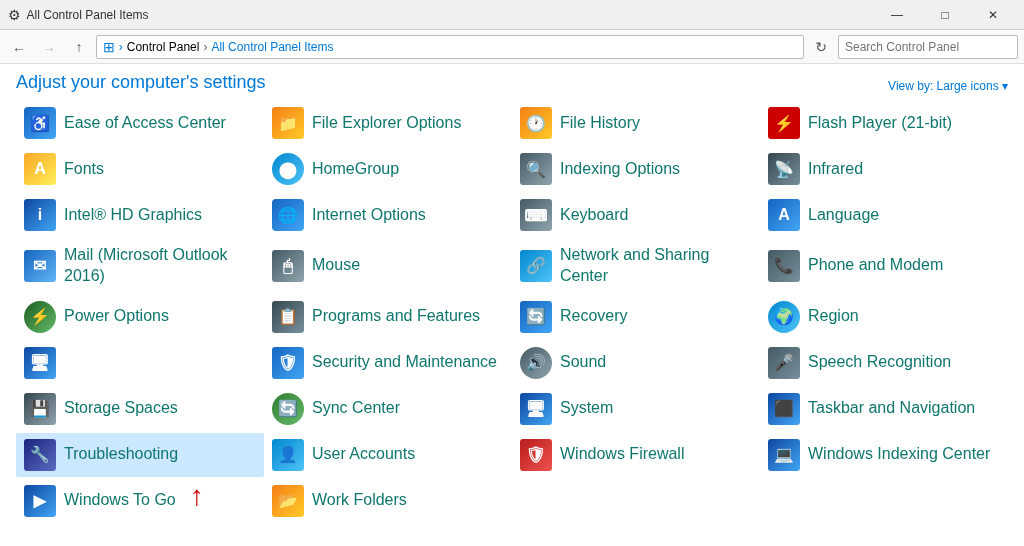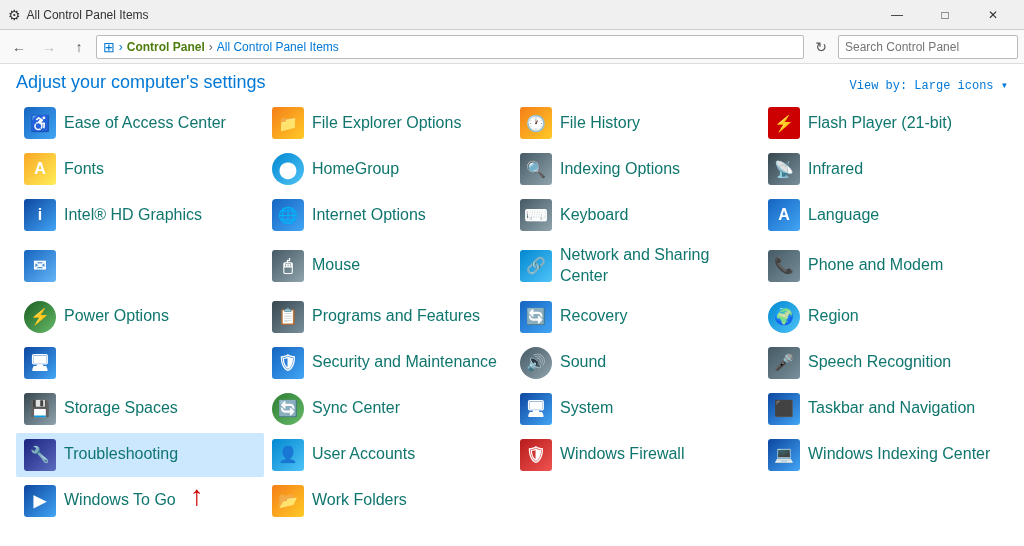--- a/index.html
+++ b/index.html
@@ -58,21 +58,21 @@
     .content-area {
       padding: 8px 16px;
     }
     .header-row {
       display: flex;
       justify-content: space-between;
       align-items: flex-end;
       margin-bottom: 8px;
     }
     .page-title { color: #0078d7; font-size: 18px; font-weight: 300; }
-    .view-by { font-size: 12px; color: #555; font-family: Liberation Mono, monospace; }
+    .view-by { font-size: 12px; color: #555; }
     .view-by span { color: #0078d7; cursor: pointer; }
 
     
     .items-grid {
       display: grid;
       grid-template-columns: repeat(4, 1fr);
       gap: 2px 0;
     }
     .grid-item {
       display: flex;
@@ -161,21 +161,21 @@
   </div>
 </div>
 
 <div class="address-bar">
   <button class="nav-btn">←</button>
   <button class="nav-btn" disabled="">→</button>
   <button class="nav-btn">↑</button>
   <div class="address-path">
     <span style="margin-right:4px; font-size:14px;">⊞</span>
     <span>›</span>
-    <span style="color:#4d7c0f; margin: 0 4px; font-weight: bold;">Control Panel</span>
+    <span style="color:#000000; margin: 0 4px;">Control Panel</span>
     <span style="color:#666;">›</span>
     <span style="margin-left:4px;">All Control Panel Items</span>
   </div>
   <button class="nav-btn">↻</button>
   <input class="search-box" type="text" placeholder="Search Control Panel" style="">
 </div>
 
 <div class="content-area">
   <div class="header-row">
     <div class="page-title">Adjust your computer's settings</div>
@@ -229,20 +229,21 @@
       <div class="grid-item">
         <div class="item-icon icon-keyboard" style="font-size: 16px; color: rgb(255, 255, 255); font-weight: bold;">⌨</div>
         <span class="item-label">Keyboard</span>
       </div>
       <div class="grid-item">
         <div class="item-icon icon-language" style="font-size: 16px; color: rgb(255, 255, 255); font-weight: bold;">A</div>
         <span class="item-label">Language</span>
       </div>
       <div class="grid-item">
         <div class="item-icon icon-mail" style="font-size: 16px; color: rgb(255, 255, 255); font-weight: bold;">✉</div>
+        <span class="item-label">Mail (Microsoft Outlook 2016)</span>
       </div>
       <div class="grid-item">
         <div class="item-icon icon-mouse" style="font-size: 16px; color: rgb(255, 255, 255); font-weight: bold;">🖱</div>
         <span class="item-label">Mouse</span>
       </div>
       <div class="grid-item">
         <div class="item-icon icon-network" style="font-size: 16px; color: rgb(255, 255, 255); font-weight: bold;">🔗</div>
         <span class="item-label">Network and Sharing Center</span>
       </div>
       <div class="grid-item">

